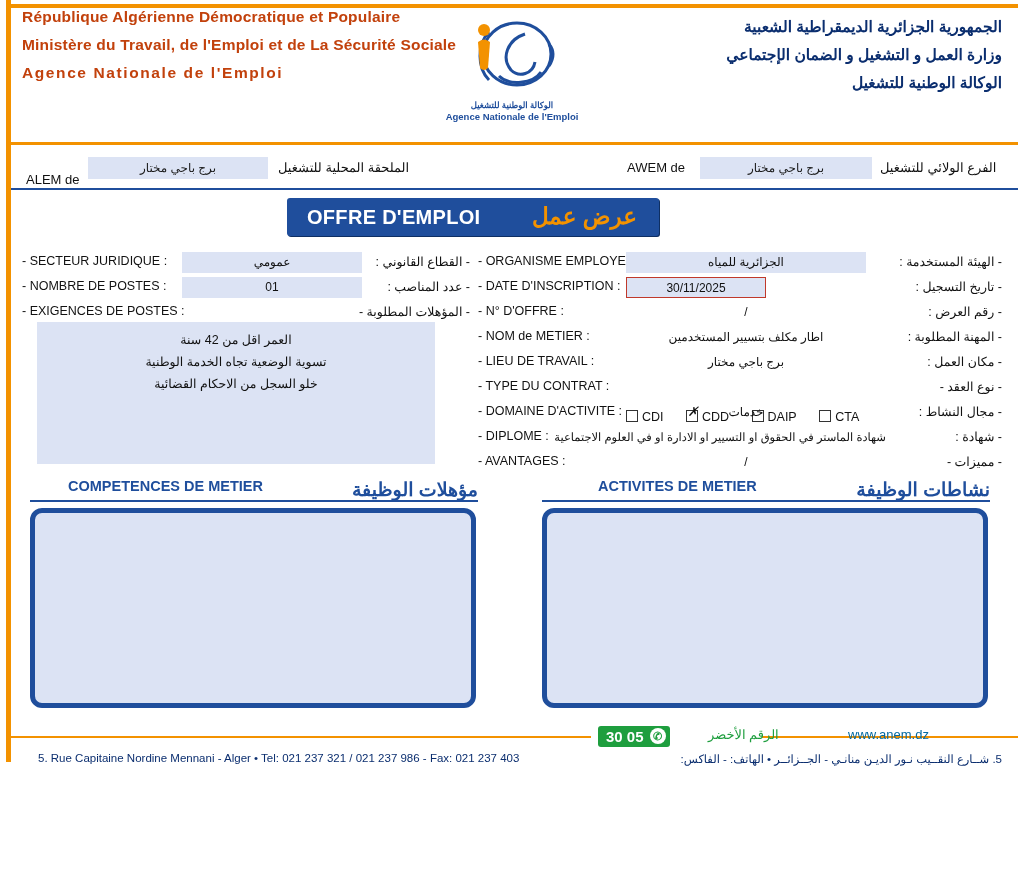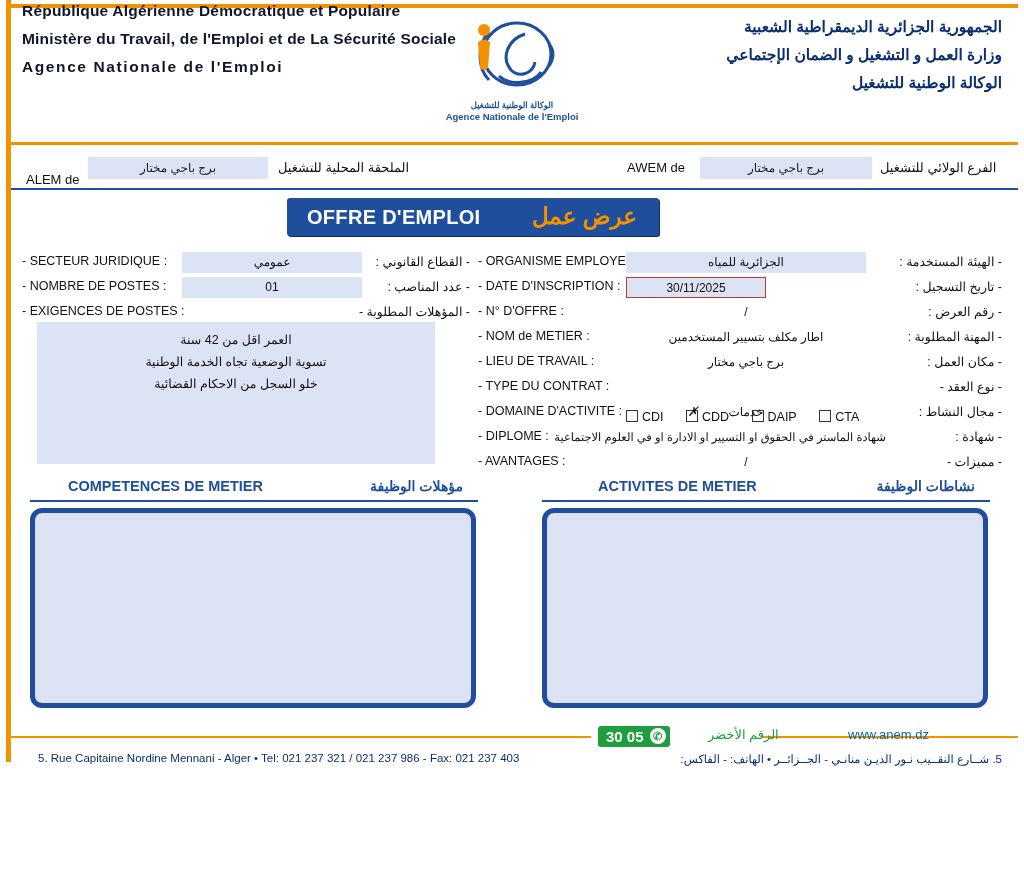--- a/index.html
+++ b/index.html
@@ -37,22 +37,22 @@
   }
   .hr-blue-thin {
     position: absolute;
     left: 11px; top: 188px; width: 1007px; height: 2px;
     background: #1F4E9C;
   }
 
   
   .hdr-left {
     position: absolute;
-    left: 22px; top: 2px; width: 400px;
-    color: #0f172a;
+    left: 22px; top: 8px; width: 400px;
+    color: #c2410c;
   }
   .hdr-left div {
     font-weight: bold;
     font-size: 15.5px;
     letter-spacing: .2px;
     margin-bottom: 10px;
     white-space: nowrap;
   }
   .hdr-left div.l3 { letter-spacing: 1.6px; }
 
@@ -195,22 +195,22 @@
   }
   .cbx span { font-size: 12.5px; margin-left: 4px; margin-right: 14px; }
 
   
   .sect { position: absolute; top: 478px; }
   .sect .hd-fr {
     position: absolute; top: 0;
     font-weight: bold; font-size: 14.5px; color: #1F4E9C;
   }
   .sect .hd-ar {
-    position: absolute; top: 0; right: 15px;
-    font-weight: bold; font-size: 14px; color: #1F4E9C; direction: rtl;
+    position: absolute; top: 0; right: 0;
+    font-weight: bold; font-size: 19px; color: #1F4E9C; direction: rtl;
   }
   .sect .rule {
     position: absolute; top: 22px; left: 0; height: 2px; background: #1F4E9C;
   }
   .bigbox {
     position: absolute;
     background: #DCE3F4;
     border: 5px solid #1F4E9C;
     border-radius: 12px;
   }

